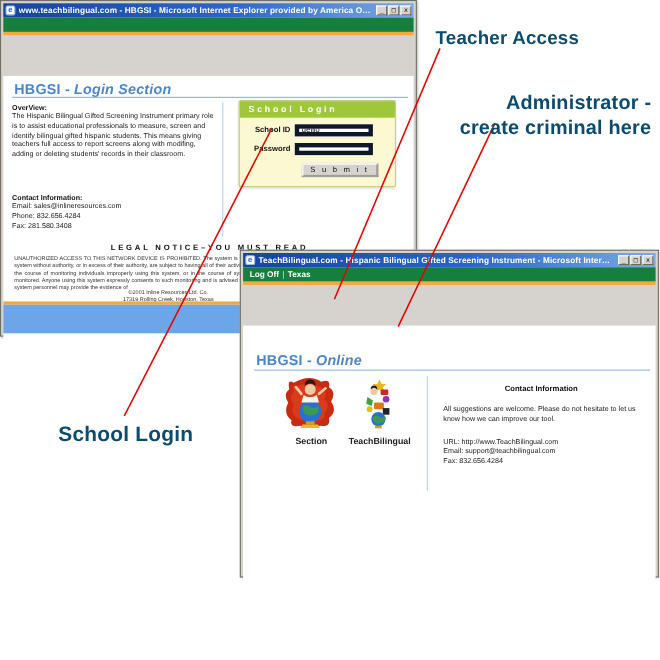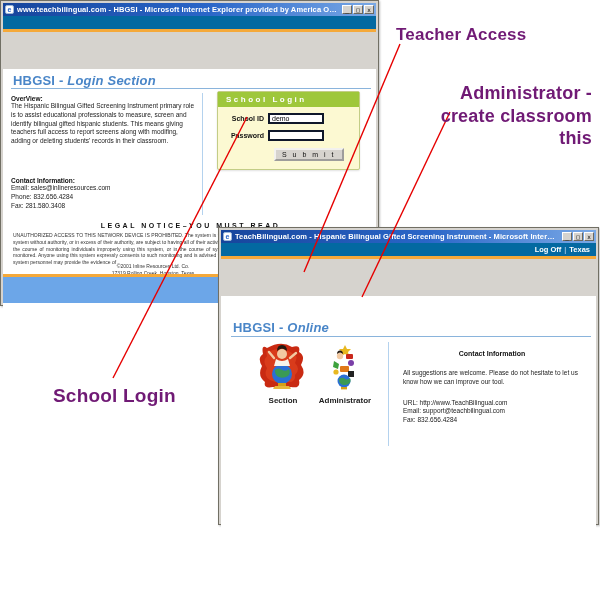--- a/index.html
+++ b/index.html
@@ -6,54 +6,54 @@
   html,body { width:600px; height:600px; background:#ffffff; font-family:"Liberation Sans", sans-serif; overflow:hidden; }
   .stage { position:relative; width:600px; height:600px; background:#fff; }
 
   
   .win { position:absolute; background:#d6d3ce; border:1px solid #716f64; box-shadow:1px 1px 2px rgba(0,0,0,.25); padding:2px; }
   .titlebar { height:13px; background:linear-gradient(90deg,#16459c 0%,#2a66c8 55%,#7aa9e6 100%); display:flex; align-items:center; padding:0 2px; gap:3px; }
   .titlebar .ie-icon { width:9px; height:9px; background:#fff; border:1px solid #9db8d8; border-radius:2px; color:#2a66c8; font-size:7px; line-height:7px; font-weight:bold; text-align:center; flex:0 0 auto; }
   .title-text { color:#fff; font-size:7.5px; font-weight:bold; white-space:nowrap; overflow:hidden; text-overflow:ellipsis; flex:1 1 auto; letter-spacing:.1px; }
   .winbtns { display:flex; gap:1px; flex:0 0 auto; }
   .winbtn { width:10px; height:9px; background:#d6d3ce; border:1px solid; border-color:#fff #6a675f #6a675f #fff; font-size:6px; line-height:7px; text-align:center; color:#000; font-family:"DejaVu Sans Mono", monospace; }
-  .appbar { height:13px; background:#0369a1; display:flex; align-items:center; justify-content:flex-end; padding:0 6px; }
+  .appbar { height:13px; background:#15803d; display:flex; align-items:center; padding:0 6px; }
   .orange-rule { height:3px; background:#f5a93a; }
   .page { background:#fff; position:relative; overflow:hidden;margin-top:37px; }
 
   .section-heading { font-size:13px; font-weight:bold; color:#4a86c8; letter-spacing:.2px; }
   .section-heading .italic { font-style:italic; }
   .heading-rule { border-bottom:1px solid #8ab4dc; }
 
   .tiny { font-size:6.5px; color:#222; line-height:1.35; }
   .tiny-bold { font-size:6.5px; font-weight:bold; color:#111; }
   .vdivider { position:absolute; border-left:1px solid #b4d2ee; }
 
   
   .login-box { position:absolute; width:143px; background:#fcf9d2; border:1px solid #c3cd86; border-radius:2px; box-shadow:0 1px 2px rgba(0,0,0,.12); }
   .login-box-header { background:#9ec73b; color:#fff; font-size:8px; font-weight:bold; letter-spacing:2.5px; padding:3px 0 3px 8px; }
   .login-row { display:flex; align-items:center; margin:6px 6px 0 6px; }
   .login-row label { width:44px; text-align:right; font-size:7px; font-weight:bold; padding-right:4px; color:#111; }
-  .login-row input { width:56px; height:11px; border:2px solid #0f172a; font-size:7px; padding:0 2px; font-family:Liberation Sans, sans-serif; }
+  .login-row input { width:71px; height:11px; border:4px solid #0f172a; font-size:7px; padding:0 2px; font-family:Liberation Mono, monospace; }
   .submit-btn { margin:7px 0 8px 56px; font-size:7px; letter-spacing:2px; background:#d6d3ce; border:2px outset #f2f1ee; padding:1px 6px; color:#111; font-family:"Liberation Sans", sans-serif; }
 
   .legal-heading { text-align:center; font-size:7px; font-weight:bold; letter-spacing:2.5px; color:#111; }
   .legal-body { font-size:5px; line-height:1.35; color:#333; text-align:justify; }
   .legal-copy { font-size:5px; line-height:1.4; color:#333; text-align:center; }
 
   .footer-band { position:absolute; left:2px; right:2px; }
 
   .applink { color:#fff; font-size:7.5px; font-weight:bold; text-decoration:none; }
   .applink-sep { color:#cfe2f7; font-size:7.5px; margin:0 3px; }
 
   .office-label { font-size:8px; font-weight:bold; color:#222; text-align:center; margin-top:2px; }
   .contact-head { font-size:7px; font-weight:bold; color:#111; text-align:center; }
 
   
-  .note { position:absolute; color:#701a75; font-weight:bold; letter-spacing:.2px; }
+  .note { position:absolute; color:#0c4a6e; font-weight:bold; letter-spacing:.2px; }
   .lines-overlay { position:absolute; left:0; top:0; width:600px; height:600px; pointer-events:none; }
   .icon-btn { cursor:pointer; }
 </style>
 </head>
 <body>
 
 <div class="stage">
 
   <div class="win" style="left:0; top:0; width:379px; height:306px;">
     <div class="titlebar">
@@ -159,21 +159,21 @@
           <rect x="18" y="10" width="7" height="5" rx="1" fill="#c9281c"></rect>
           <circle cx="23" cy="19" r="3" fill="#7a3fa8"></circle>
           <path d="M6 17 l5 3 -1 5 -5 -2 Z" fill="#3da23d"></path>
           <rect x="12" y="22" width="9" height="6" rx="1" fill="#e07818"></rect>
           <circle cx="8" cy="28" r="2.6" fill="#e8b820"></circle>
           <rect x="20" y="27" width="6" height="6" fill="#222222"></rect>
           <circle cx="16" cy="37" r="6.5" fill="#2a6fd4"></circle>
           <path d="M11 35 q4 -2.5 6 0 q3 1.5 5 -1 q1.5 3.5 -1 5.5 q-4 2.5 -7 1 q-3 -1 -3 -5.5 Z" fill="#3da23d" opacity="0.85"></path>
           <rect x="13" y="43" width="6" height="2.4" fill="#d4a017"></rect>
         </svg>
-        <div class="office-label">Administrator</div>
+        <div class="office-label">TeachBilingual</div>
       </div>
 
       <div class="vdivider" style="left:167px; top:46px; height:104px;"></div>
 
       <div style="position:absolute; left:182px; top:54px; width:178px;">
         <div class="contact-head">Contact Information</div>
         <div class="tiny" style="margin-top:12px;">All suggestions are welcome. Please do not hesitate to let us know how we can improve our tool.</div>
         <div class="tiny" style="margin-top:12px;">URL:  http://www.TeachBilingual.com</div>
         <div class="tiny">Email:  support@teachbilingual.com</div>
         <div class="tiny">Fax: 832.656.4284</div>
@@ -181,16 +181,16 @@
     </div>
   </div>
 
   <svg class="lines-overlay">
     <line x1="400" y1="44" x2="304" y2="272" stroke="#e60000" stroke-width="1.4"></line>
     <line x1="450" y1="112" x2="362" y2="297" stroke="#e60000" stroke-width="1.4"></line>
     <line x1="113" y1="378" x2="247" y2="117" stroke="#e60000" stroke-width="1.4"></line>
   </svg>
 
   <div class="note" style="left:396px; top:25px; font-size:17px;">Teacher Access</div>
-  <div class="note" style="left:408px; top:82px; width:184px; font-size:18px; line-height:1.25; text-align:right;">Administrator - create classroom this</div>
+  <div class="note" style="left:408px; top:82px; width:184px; font-size:18px; line-height:1.25; text-align:right;">Administrator - create criminal here</div>
   <div class="note" style="left:53px; top:385px; font-size:19px;">School Login</div>
 
 </div>
 
 </body></html>

